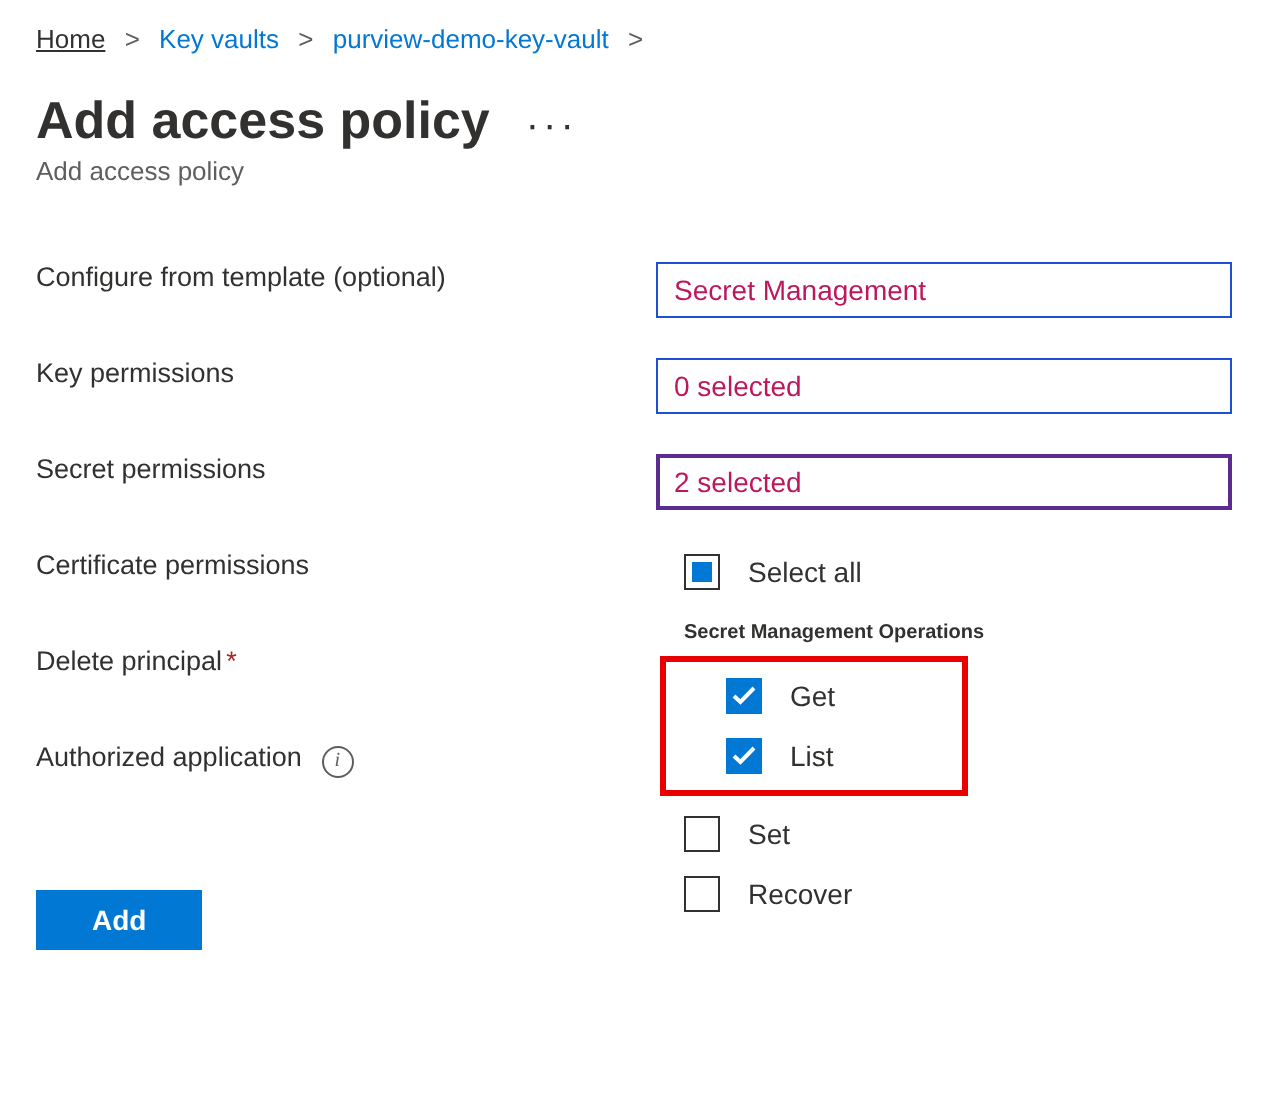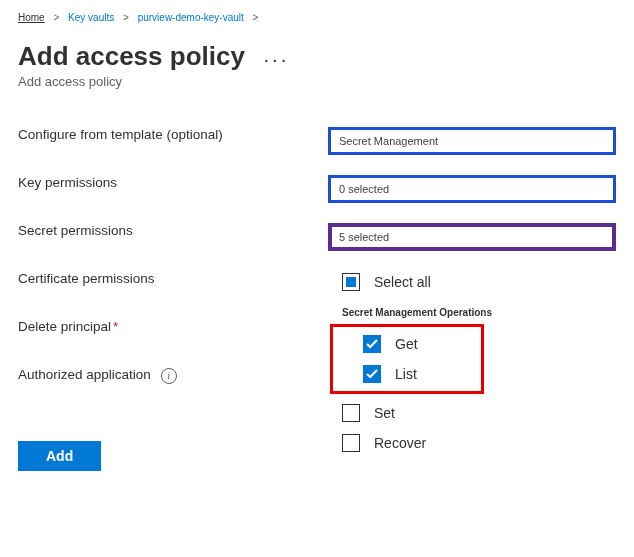--- a/index.html
+++ b/index.html
@@ -5,21 +5,21 @@
   body {
     margin: 0;
     padding: 12px 18px;
     font-family: "Segoe UI", Arial, sans-serif;
     font-size: 14px;
     color: #323130;
     width: 634px;
     box-sizing: border-box;
   }
   .breadcrumb {
-    font-size: 10px;
+    font-size: 13px;
     margin-bottom: 12px;
     color: #323130;
   }
   .breadcrumb a {
     color: #0078d4;
     text-decoration: none;
   }
   .breadcrumb a.home { color:#323130; text-decoration: underline;}
   .breadcrumb .sep { color:#605e5c; margin: 0 6px; }
   .title-row { display:flex; align-items:center; gap:18px;}
@@ -48,24 +48,24 @@
     border:1px solid #605e5c;
     border-radius:50%;
     align-items:center; justify-content:center;
     font-size:10px; color:#605e5c;
     margin-left:6px;
     font-style: italic;
     font-family: Georgia, serif;
   }
   .select-box {
     flex:1;
-    border:3px solid #1d4ed8;
+    border:1px solid #1d4ed8;
     padding: 5px 8px;
-    font-size:11px;
-    color:#404040;
+    font-size:14px;
+    color:#be185d;
     background:#fff;
     min-width: 260px;
   }
   .select-box.active {
     border-color:#5c2d91;
     box-shadow: inset 0 0 0 1px #5c2d91;
   }
   .dropdown-panel {
     margin-left: 310px;
     border-top: none;
@@ -142,21 +142,21 @@
   <div class="select-box">Secret Management</div>
 </div>
 
 <div class="form-row">
   <div class="form-label">Key permissions</div>
   <div class="select-box">0 selected</div>
 </div>
 
 <div class="form-row">
   <div class="form-label">Secret permissions</div>
-  <div class="select-box active">5 selected</div>
+  <div class="select-box active">2 selected</div>
 </div>
 
 <div style="position:relative;">
   
   <div class="form-row">
     <div class="form-label">Certificate permissions</div>
   </div>
   <div class="form-row">
     <div class="form-label">
       <span>Delete principal</span><span class="required">*</span>

